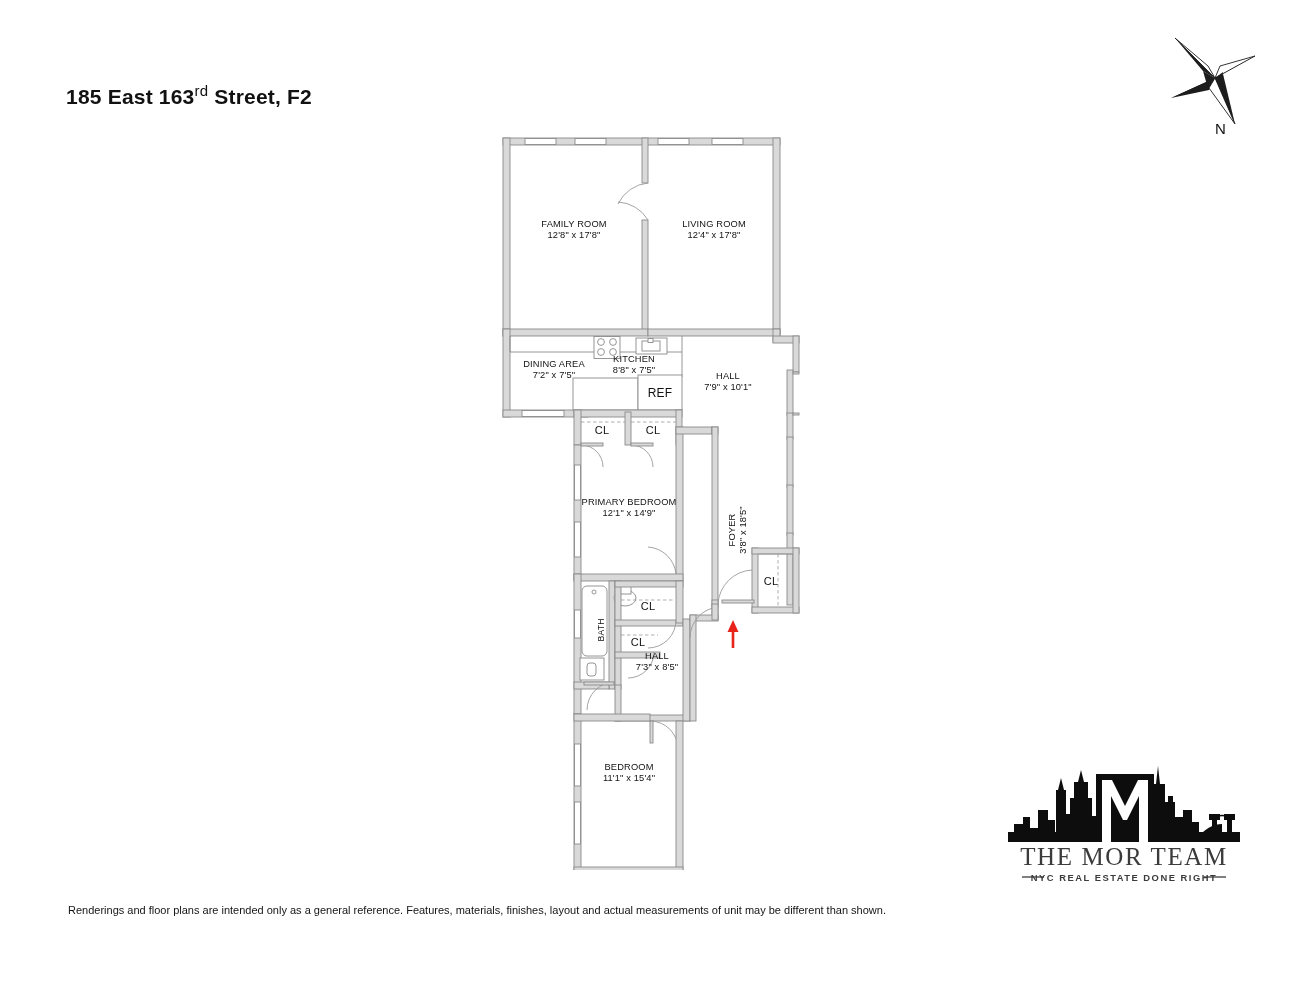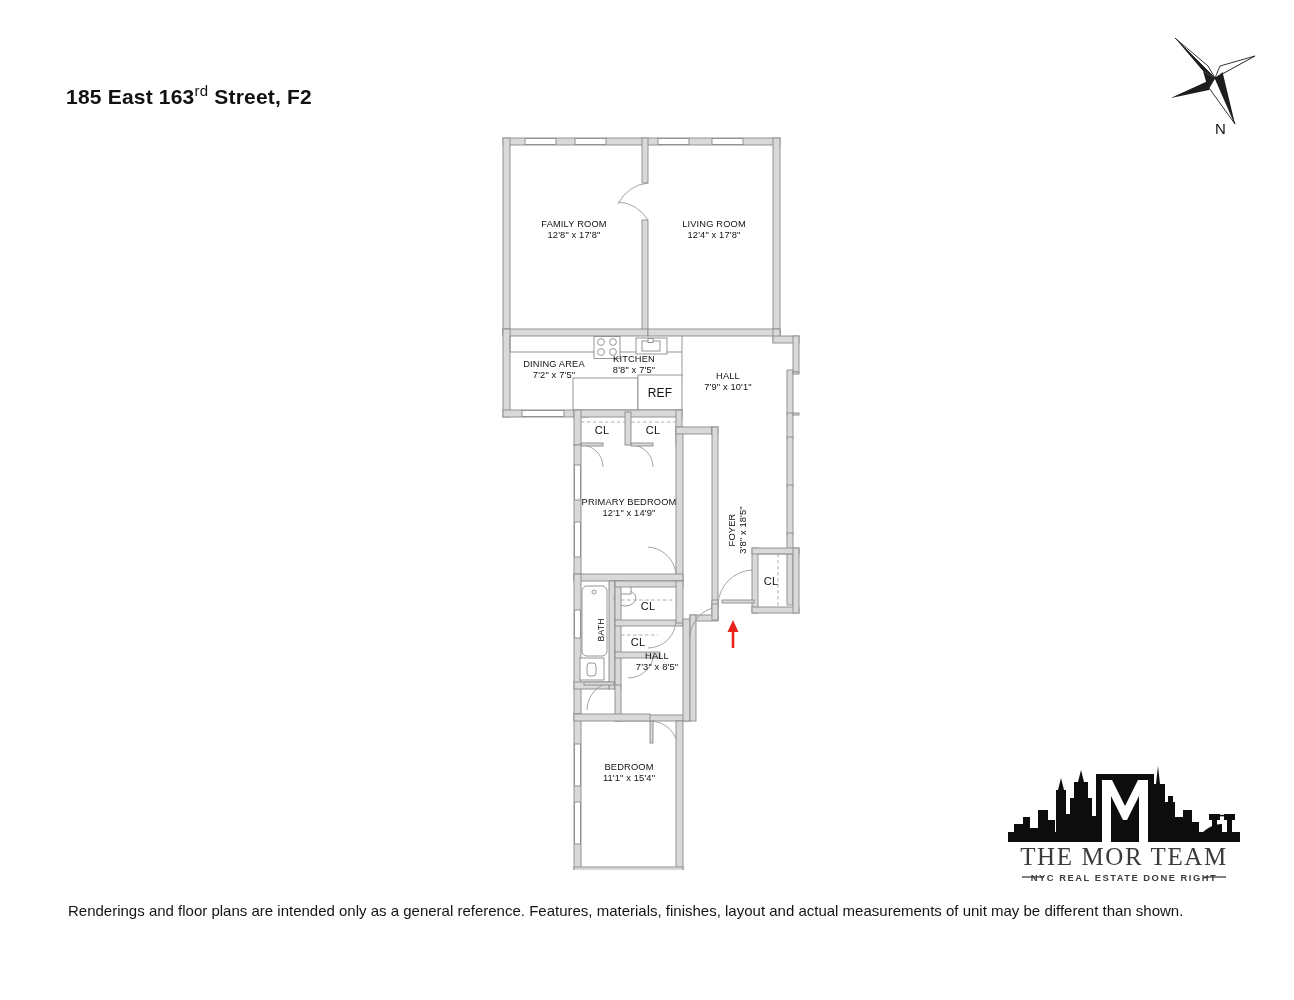--- a/index.html
+++ b/index.html
@@ -61,21 +61,21 @@
     transform:translate(-50%,-50%) rotate(-90deg);letter-spacing:.2px;
   }
 
   
   .logo{position:absolute;left:1008px;top:762px;width:232px;height:122px;}
   .logo svg{display:block;}
 
   
   .disclaimer{
     position:absolute;left:68px;top:900px;width:1180px;
-    font-size:15px;line-height:21px;color:#141414;
+    font-size:11px;line-height:21px;color:#141414;
   }
 </style>
 </head>
 <body>
 
 <div id="page">
 
   <div class="title"><span>185 East 163</span><sup>rd</sup><span> Street, F2</span></div>
 
   <div class="compass">

